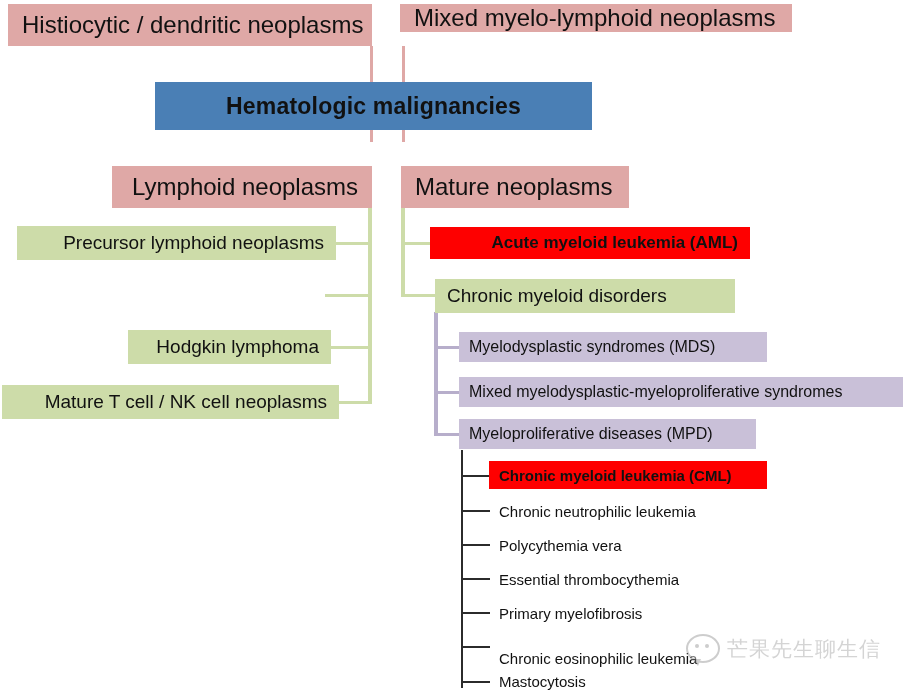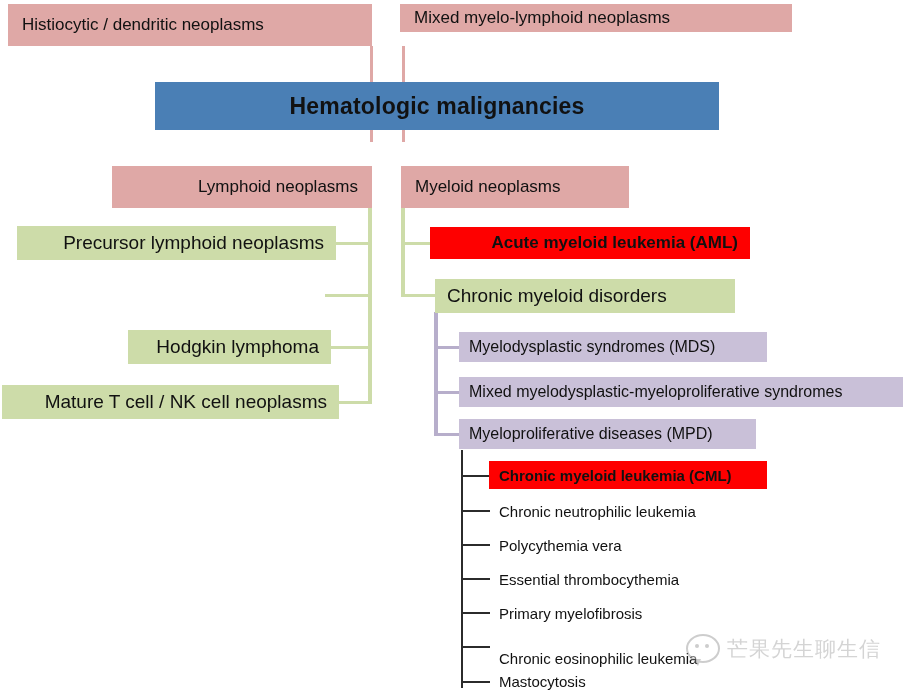--- a/index.html
+++ b/index.html
@@ -21,21 +21,21 @@
     position: absolute;
     box-sizing: border-box;
     display: flex;
     align-items: center;
     color: #111111;
     white-space: nowrap;
     z-index: 5;
   }
   .pink {
     background: #dfa8a6;
-    font-size: 17px;
+    font-size: 24px;
     padding: 0 14px;
   }
   .blue {
     background: #4a7fb5;
     font-size: 23px;
     font-weight: bold;
     justify-content: center;
     letter-spacing: .2px;
   }
   .green {
@@ -156,30 +156,30 @@
   <div class="line lblack" style="left:462px; top:681px; width:28px; height:2px;"></div>
 
   <div class="node pink" style="left:8px; top:4px; width:364px; height:42px;">
     <span>Histiocytic / dendritic neoplasms</span>
   </div>
 
   <div class="node pink" style="left:400px; top:4px; width:392px; height:28px;">
     <span>Mixed myelo-lymphoid neoplasms</span>
   </div>
 
-  <div class="node blue" style="left:155px; top:82px; width:564px; height:48px;">
+  <div class="node blue" style="left:155px; top:82px; width:437px; height:48px;">
     <span>Hematologic malignancies</span>
   </div>
 
   <div class="node pink ralign" style="left:112px; top:166px; width:260px; height:42px;">
     <span>Lymphoid neoplasms</span>
   </div>
 
   <div class="node pink" style="left:401px; top:166px; width:228px; height:42px;">
-    <span>Myeloid neoplasms</span>
+    <span>Mature neoplasms</span>
   </div>
 
   <div class="node green ralign" style="left:17px; top:226px; width:319px; height:34px;">
     <span>Precursor lymphoid neoplasms</span>
   </div>
 
 
   <div class="node green ralign" style="left:128px; top:330px; width:203px; height:34px;">
     <span>Hodgkin lymphoma</span>
   </div>

